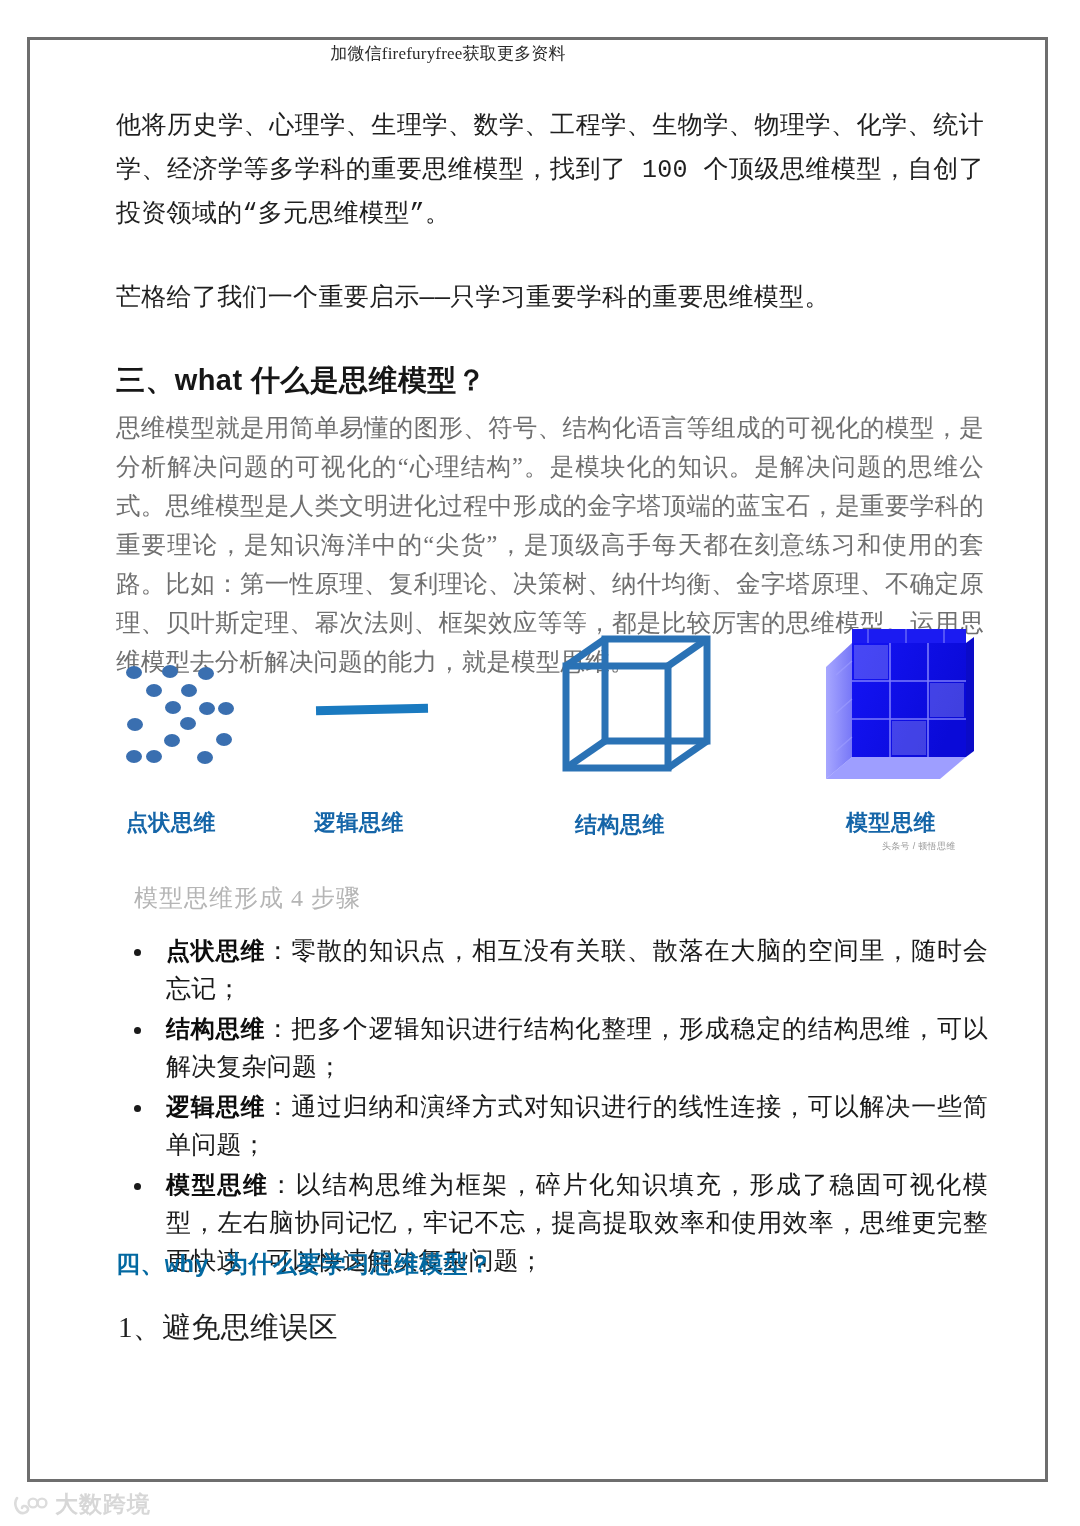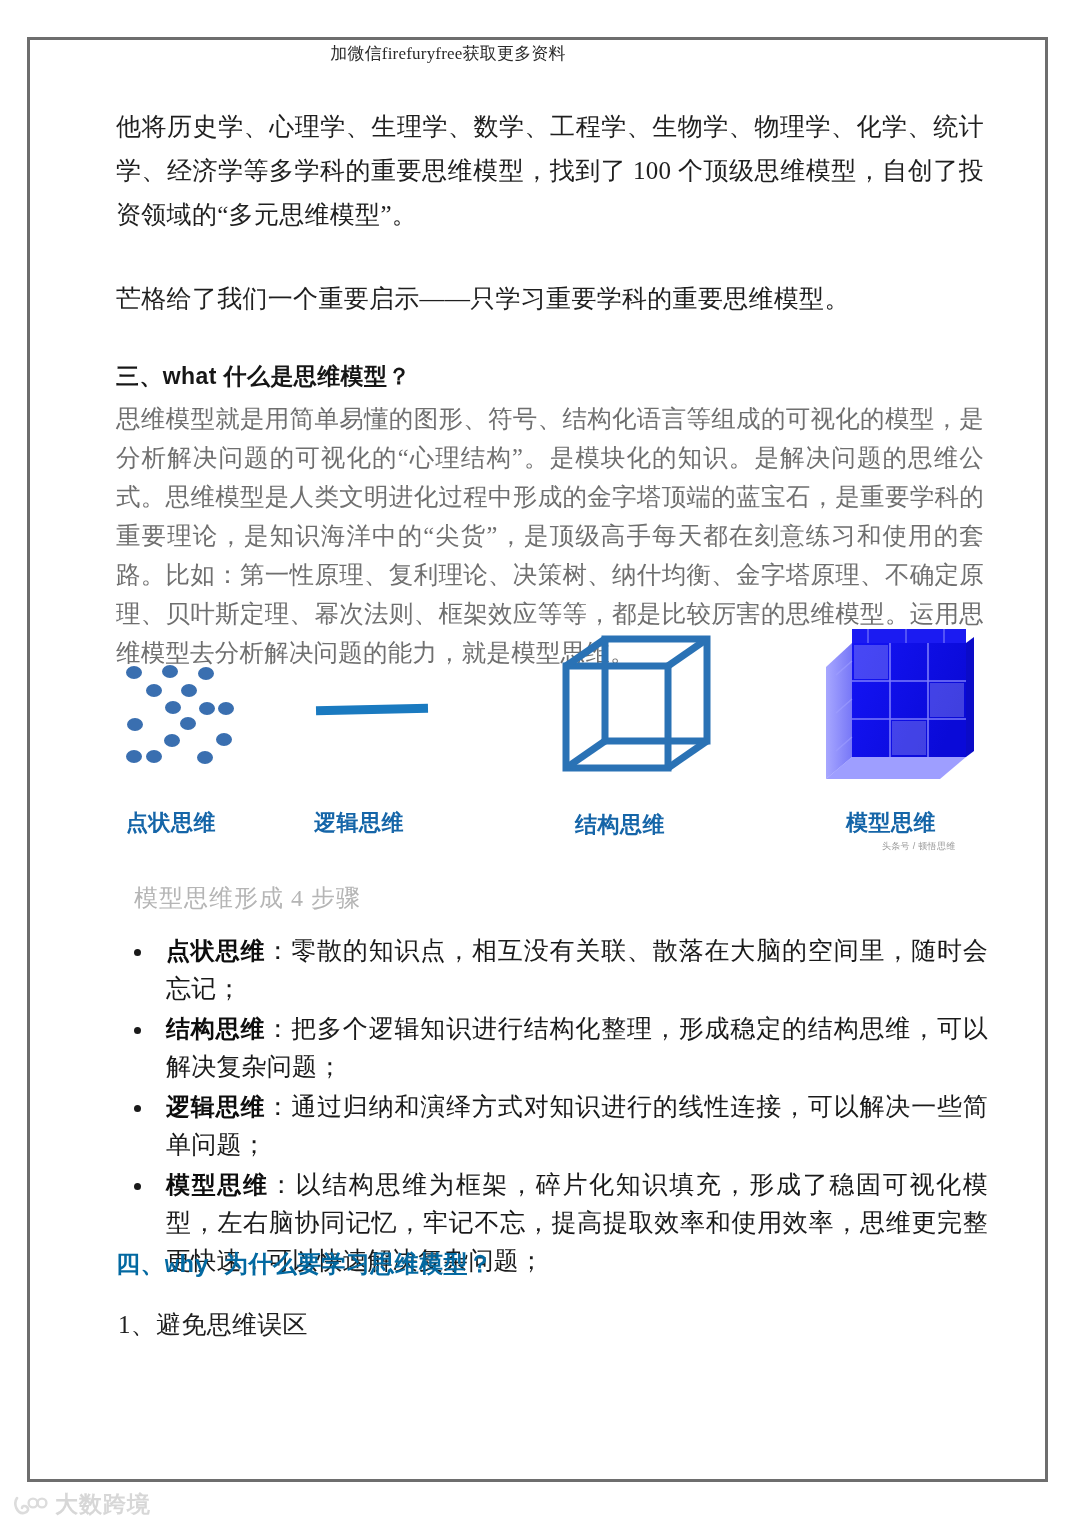--- a/index.html
+++ b/index.html
@@ -45,33 +45,33 @@
 
   
   .content {
     position: absolute;
     left: 116px;
     top: 105px;
     width: 868px;
   }
 
   p.body-para {
-    font-family: Liberation Serif, serif;
+    font-family: Liberation Mono, monospace;
     font-size: 25px;
     line-height: 44px;
     color: #1f1f1f;
     text-align: justify;
     letter-spacing: 0.3px;
   }
 
   p.body-para.spaced { margin-top: 40px; }
 
   h3.section-head {
     font-family: "Liberation Sans", "DejaVu Sans", sans-serif;
-    font-size: 23px;
+    font-size: 29px;
     font-weight: bold;
     color: #161616;
     margin-top: 40px;
     letter-spacing: 0.4px;
   }
 
   p.gray-para {
     font-family: "Liberation Serif", "DejaVu Serif", serif;
     font-size: 24.5px;
     line-height: 39px;
@@ -203,21 +203,21 @@
     font-weight: bold;
     color: #0369a1;
     letter-spacing: 0.4px;
   }
 
   p.closing-para {
     position: absolute;
     left: 118px;
     top: 1308px;
     font-family: "Liberation Serif", "DejaVu Serif", serif;
-    font-size: 25px;
+    font-size: 29px;
     color: #1f1f1f;
     letter-spacing: 0.3px;
   }
 
   
   .brand-watermark {
     position: absolute;
     left: 14px;
     top: 1489px;
     display: flex;

